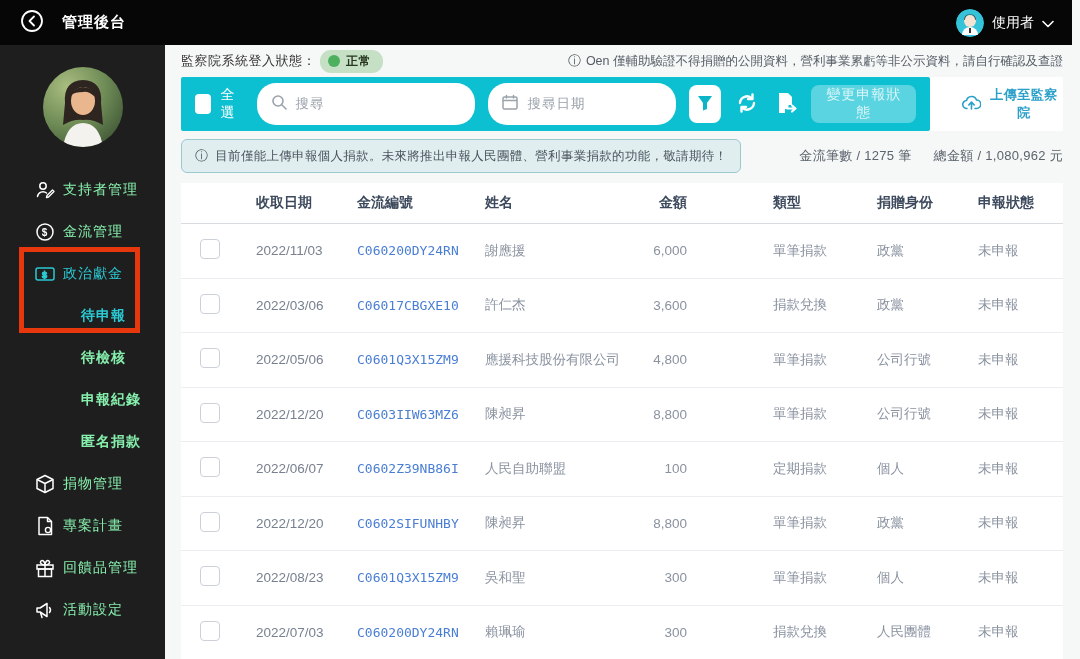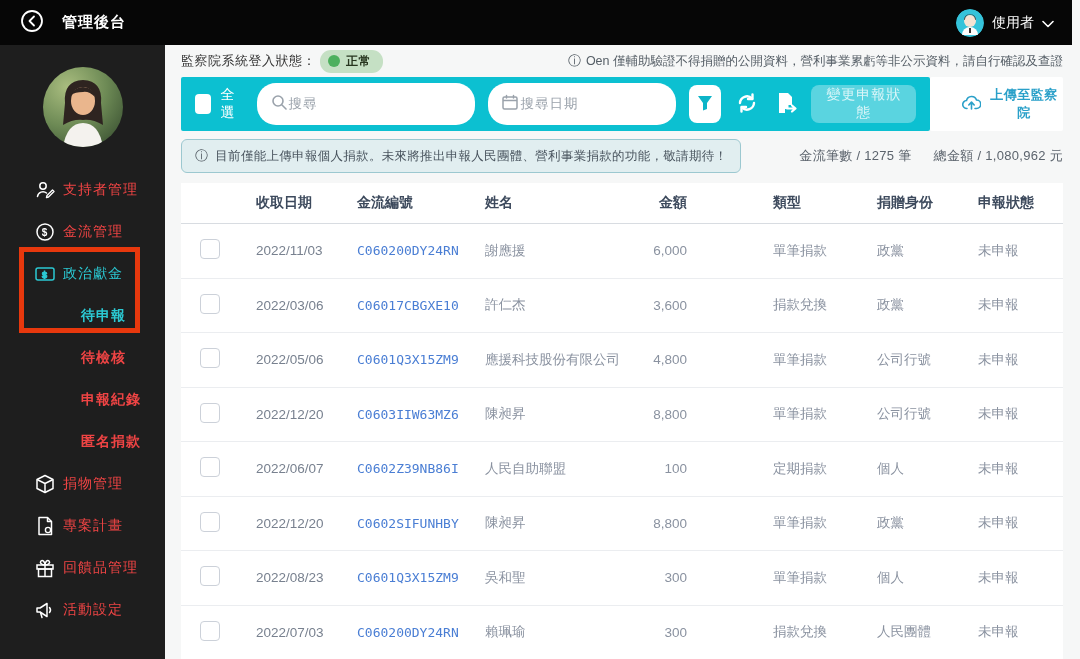--- a/index.html
+++ b/index.html
@@ -13,21 +13,21 @@
   .topbar-title { margin-left:19px; font-size:15px; font-weight:bold; letter-spacing:1px; color:#fff; }
   .topbar-user { margin-left:auto; margin-right:18px; display:flex; align-items:center; gap:8px;
     color:#fff; font-size:14px; cursor:pointer; }
   .user-avatar { width:28px; height:28px; border-radius:50%; overflow:hidden; display:block; }
 
   
   .sidebar { position:absolute; left:0; top:45px; width:165px; height:614px; background:#1e1e1e; z-index:20; }
   .avatar-wrap { display:flex; justify-content:center; padding-top:22px; }
   .avatar { width:80px; height:80px; border-radius:50%; overflow:hidden; }
   #sidebar-menu { position:absolute; top:124px; left:0; right:0; }
-  .menu-item { height:42px; display:flex; align-items:center; color:#ef4444; font-size:14px;
+  .menu-item { height:42px; display:flex; align-items:center; color:#86efac; font-size:14px;
     cursor:pointer; padding-left:34px; letter-spacing:1px; }
   .menu-item .mi-icon { width:22px; height:22px; margin-right:7px; display:flex; align-items:center; justify-content:center; }
   .menu-item.sub { padding-left:81px;font-weight:bold; }
   .menu-item.active { color:#2bc9d3; }
   .menu-item.active svg path, .menu-item.active svg circle, .menu-item.active svg rect,
   .menu-item.active svg text { stroke:#2bc9d3; }
 
   
   .annotation-box { position:absolute; left:19px; top:247px; width:121px; height:86px;
     border:5px solid #e7380d; z-index:25; pointer-events:none; }
@@ -42,21 +42,21 @@
   .status-dot { width:12px; height:12px; border-radius:50%; background:#4db05e; display:inline-block; }
   .status-notice { font-size:12.5px; color:#555e66; display:flex; align-items:center; gap:5px; }
   .info-i { font-style:normal; font-size:13px; color:#555e66; }
 
   .toolbar-row { display:flex; height:54px; }
   .toolbar-teal { width:749px; background:#0cc0d1; display:flex; align-items:center;
     padding:0 14px; gap:13px; border-radius:2px; }
   .select-all { display:flex; align-items:center; gap:9px; color:#fff; font-size:14px; cursor:pointer; }
   .cb { width:20px; height:20px; border-radius:4px; background:#fff; display:inline-block; }
   .tb-input { height:42px; background:#fff; border-radius:19px; display:flex; align-items:center;
-    padding:0 14px; gap:2px; cursor:text; }
+    padding:0 14px; gap:9px; cursor:text; }
   .tb-input .ph { color:#9aa2ab; font-size:13.5px; letter-spacing:1px; }
   .search-input { width:252px; }
   .date-input { width:215px; }
   .filter-btn { width:38px; height:38px; border:none; border-radius:8px; background:#fff;
     display:flex; align-items:center; justify-content:center; cursor:pointer; }
   .icon-btn { width:30px; height:30px; border:none; background:none; display:flex; align-items:center;
     justify-content:center; cursor:pointer; }
   .change-status-btn { height:38px; border:none; border-radius:8px; background:rgba(255,255,255,.32);
     color:rgba(255,255,255,.78); font-size:14px; letter-spacing:1px; padding:0 14px; cursor:pointer;
     font-family:inherit; }

